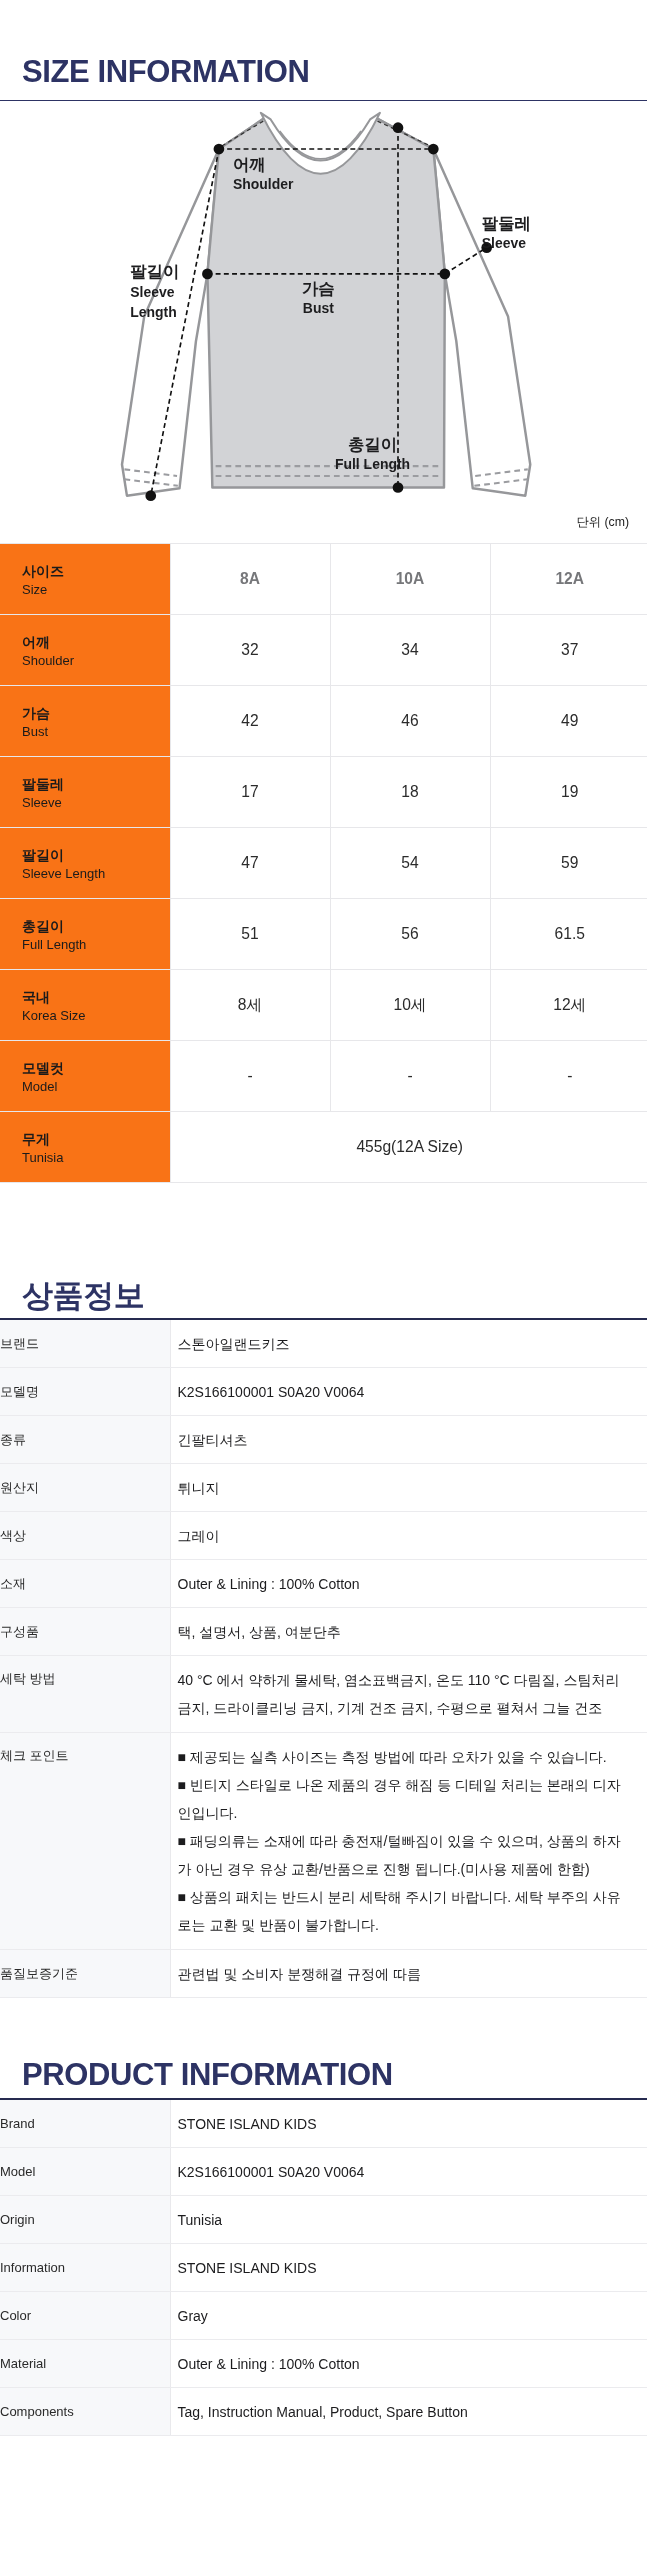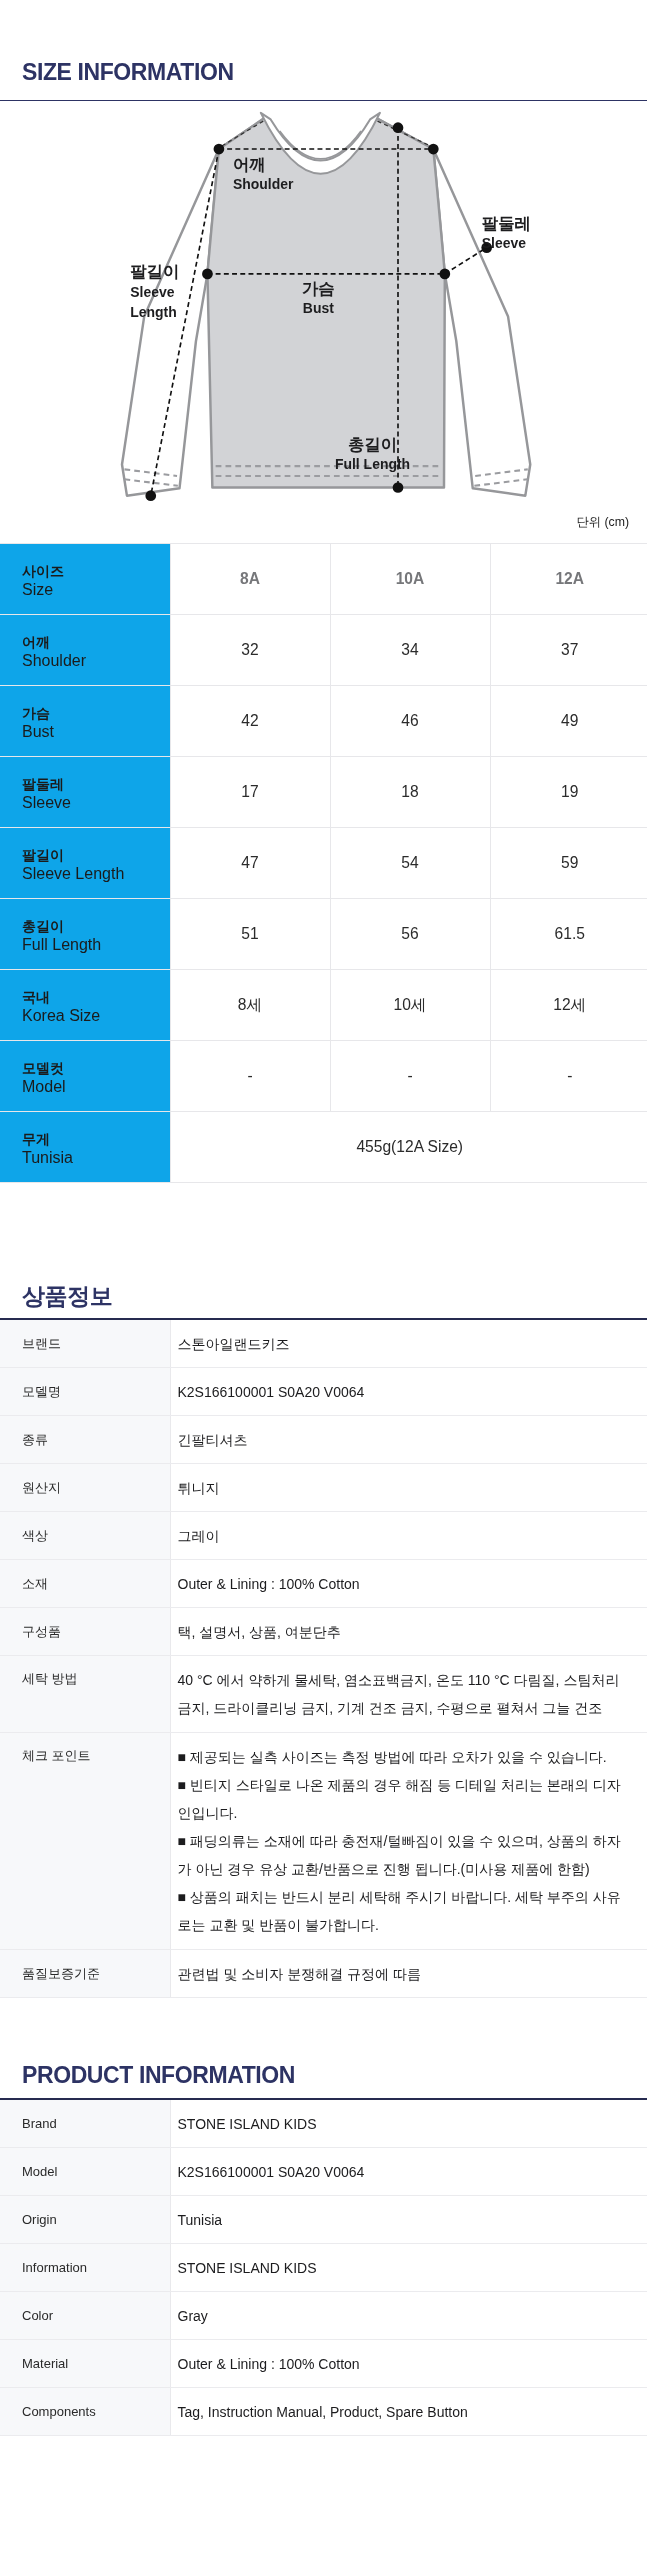--- a/index.html
+++ b/index.html
@@ -5,21 +5,21 @@
   * { margin:0; padding:0; box-sizing:border-box; }
   html,body { background:#ffffff; }
   body {
     width:648px;
     min-height:2576px;
     font-family:"Liberation Sans","DejaVu Sans",sans-serif;
     color:#1c1c1e;
     padding-bottom:55px;
   }
   .section-title {
-    font-size:23px;
+    font-size:31px;
     font-weight:700;
     letter-spacing:-0.4px;
     color:#2d3364;
     line-height:26px;
     margin:59px 0 0 22px;
   }
   .rule-thin {
     border:none;
     border-top:1.6px solid #2d3364;
     margin-top:15px;
@@ -45,42 +45,41 @@
   table { border-collapse:collapse; width:648px; table-layout:fixed; }
   .size-table { margin-top:13px; }
   .size-table td {
     height:71px;
     border-top:0.8px solid #e7e7ea;
     border-bottom:0.8px solid #e7e7ea;
     vertical-align:middle;
   }
   .size-table td.val { border-left:0.8px solid #e7e7ea; text-align:center; font-size:15.6px; color:#2b2b2b; }
   .size-table td.label-cell {
-    background:#0ea5e9;
+    background:#f97316;
     padding-left:22px;
   }
   .lab-ko { display:block; font-size:14px; font-weight:700; color:#1b1b1b; line-height:20px; }
-  .lab-en { display:block; font-size:16px; color:#1b1b1b; line-height:17.3px; }
+  .lab-en { display:block; font-size:13px; color:#1b1b1b; line-height:17.3px; }
   .size-table td.head { font-weight:700; color:#76777a; }
   
   .info-title { margin-top:100px; }
   .info-table { margin-top:8.2px; border-top:2.5px solid #262b50; }
   .info-table td {
     border-bottom:0.8px solid #ebebee;
     vertical-align:top;
     font-size:14px;
     color:#1c1c1e;
     line-height:20px;
     padding-top:14px;
     padding-bottom:13px;
   }
   .info-table td.ilabel {
     background:#f7f8fa;
     border-right:0.8px solid #e9e9ec;
-    padding-left:22px;
     font-size:13px;
     color:#2a2a2a;
   }
   .info-table td.ival { padding-left:7px; padding-right:16.4px; }
   .info-table tr.multi td { line-height:28px; padding-top:10px; padding-bottom:10px; }
   .info-table tr.multi td.ilabel { line-height:20px; padding-top:13px; }
   .check-points p { margin:0; line-height:28px; }
   .pi-title { margin-top:64px; }
   .pi-table { margin-top:10px; }
 </style>

